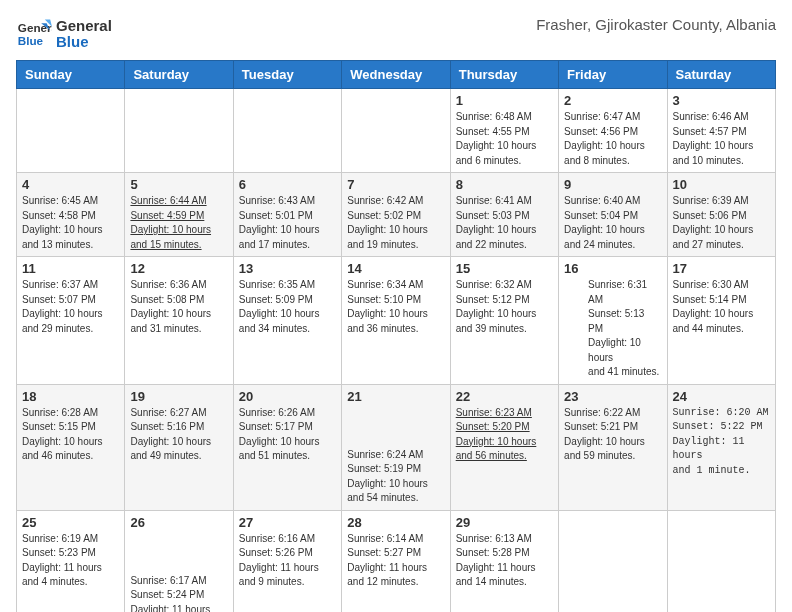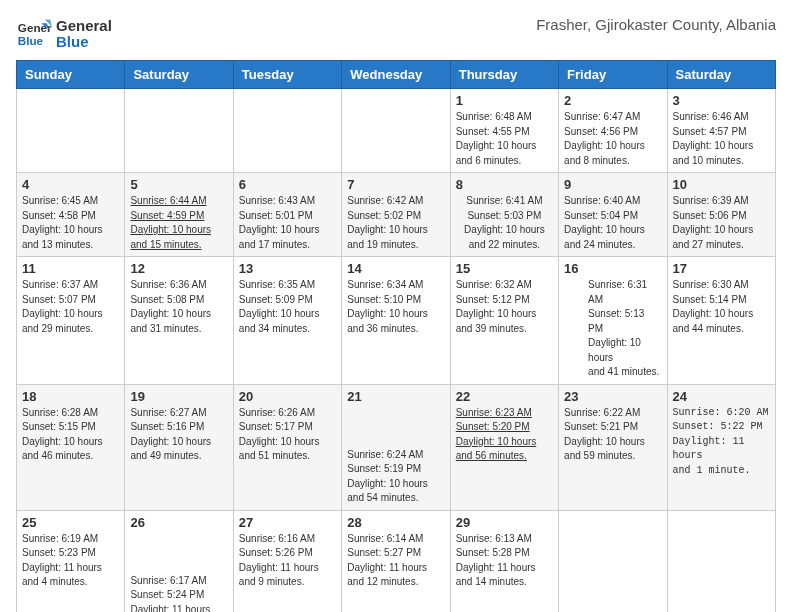--- a/index.html
+++ b/index.html
@@ -165,21 +165,21 @@
         </td>
         <td>
           <span class="day-num">7</span>
           <div class="day-info" style="white-space: pre-line;">Sunrise: 6:42 AM
 Sunset: 5:02 PM
 Daylight: 10 hours
 and 19 minutes.</div>
         </td>
         <td>
           <span class="day-num">8</span>
-          <div class="day-info" style="white-space: pre-line; text-align: center;">Sunrise: 6:41 AM
+          <div class="day-info" style="white-space: pre-line;">Sunrise: 6:41 AM
 Sunset: 5:03 PM
 Daylight: 10 hours
 and 22 minutes.</div>
         </td>
         <td>
           <span class="day-num">9</span>
           <div class="day-info" style="white-space: pre-line;">Sunrise: 6:40 AM
 Sunset: 5:04 PM
 Daylight: 10 hours
 and 24 minutes.</div>

